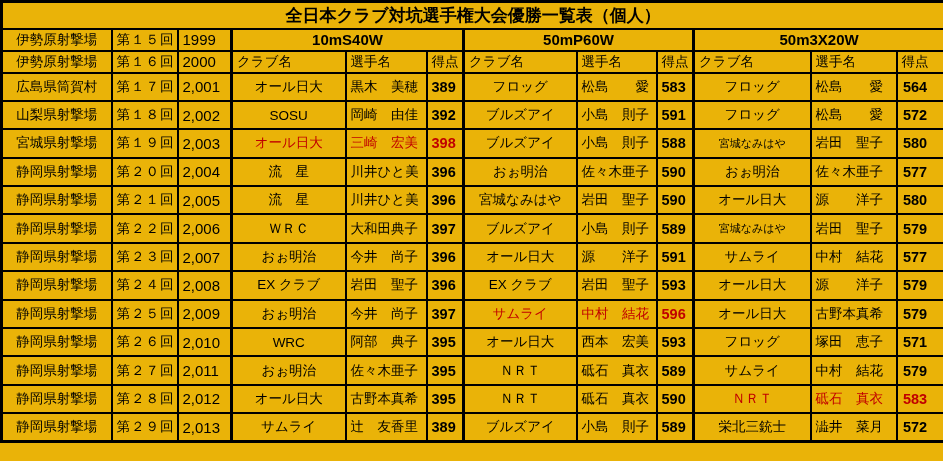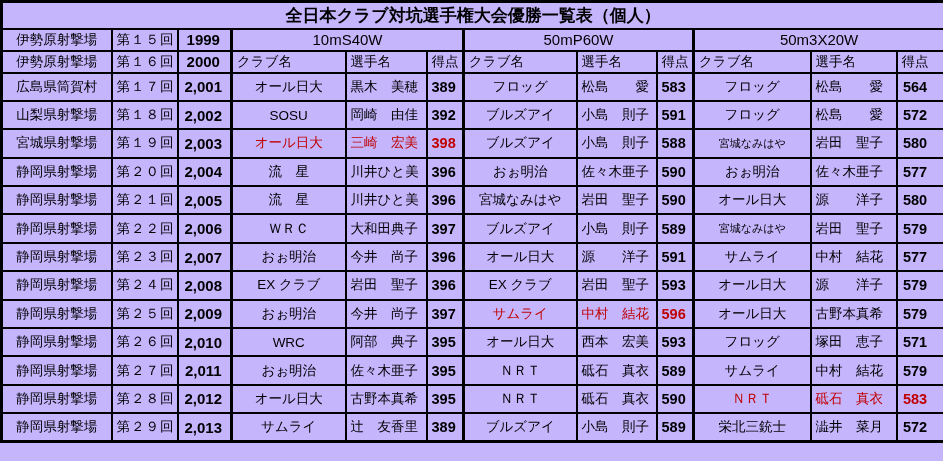--- a/index.html
+++ b/index.html
@@ -1,30 +1,30 @@
 <!DOCTYPE html>
 <html><head>
 <meta charset="utf-8">
 <style>
   html,body{margin:0;padding:0;background:#ffffff;}
   body{font-family:"Liberation Sans","DejaVu Sans",sans-serif;color:#000;}
-  .sheet{width:943px;height:461px;background:#c4b5fd;box-sizing:border-box;}
+  .sheet{width:943px;height:461px;background:#eab308;box-sizing:border-box;}
   table{border-collapse:collapse;table-layout:fixed;width:943px;border:3px solid #000;}
   td{border:2px solid #000;padding:0 4px;font-size:13.5px;overflow:hidden;white-space:nowrap;box-sizing:border-box;}
   .title-row td{height:27px;border:2px solid #000;}
   .head-row td{height:22px;}
   tbody tr{height:28.4px;}
   .t-title{font-size:17px;font-weight:bold;text-align:center;}
   .c-venue{text-align:center;}
   .c-round{text-align:center;letter-spacing:1px;}
-  .c-year{text-align:center;font-weight:bold;font-size:15px;padding-right:6px;}
+  .c-year{text-align:left;font-weight:normal;font-size:15px;padding-right:6px;}
   .c-club{text-align:center;}
   .c-name{text-align:left;}
   .c-score{text-align:right;font-weight:bold;font-size:14.5px;padding-right:16px;}
-  .sec-head{text-align:center;font-weight:normal;font-size:15px;}
+  .sec-head{text-align:center;font-weight:bold;font-size:15px;}
   .sub-head{text-align:left;}
   .sec-r{border-right:3px solid #000;}
   .red{color:#c00000;}
   .small{font-size:11px;}
 </style>
 </head>
 <body>
 
 <div class="sheet">
   <table>

